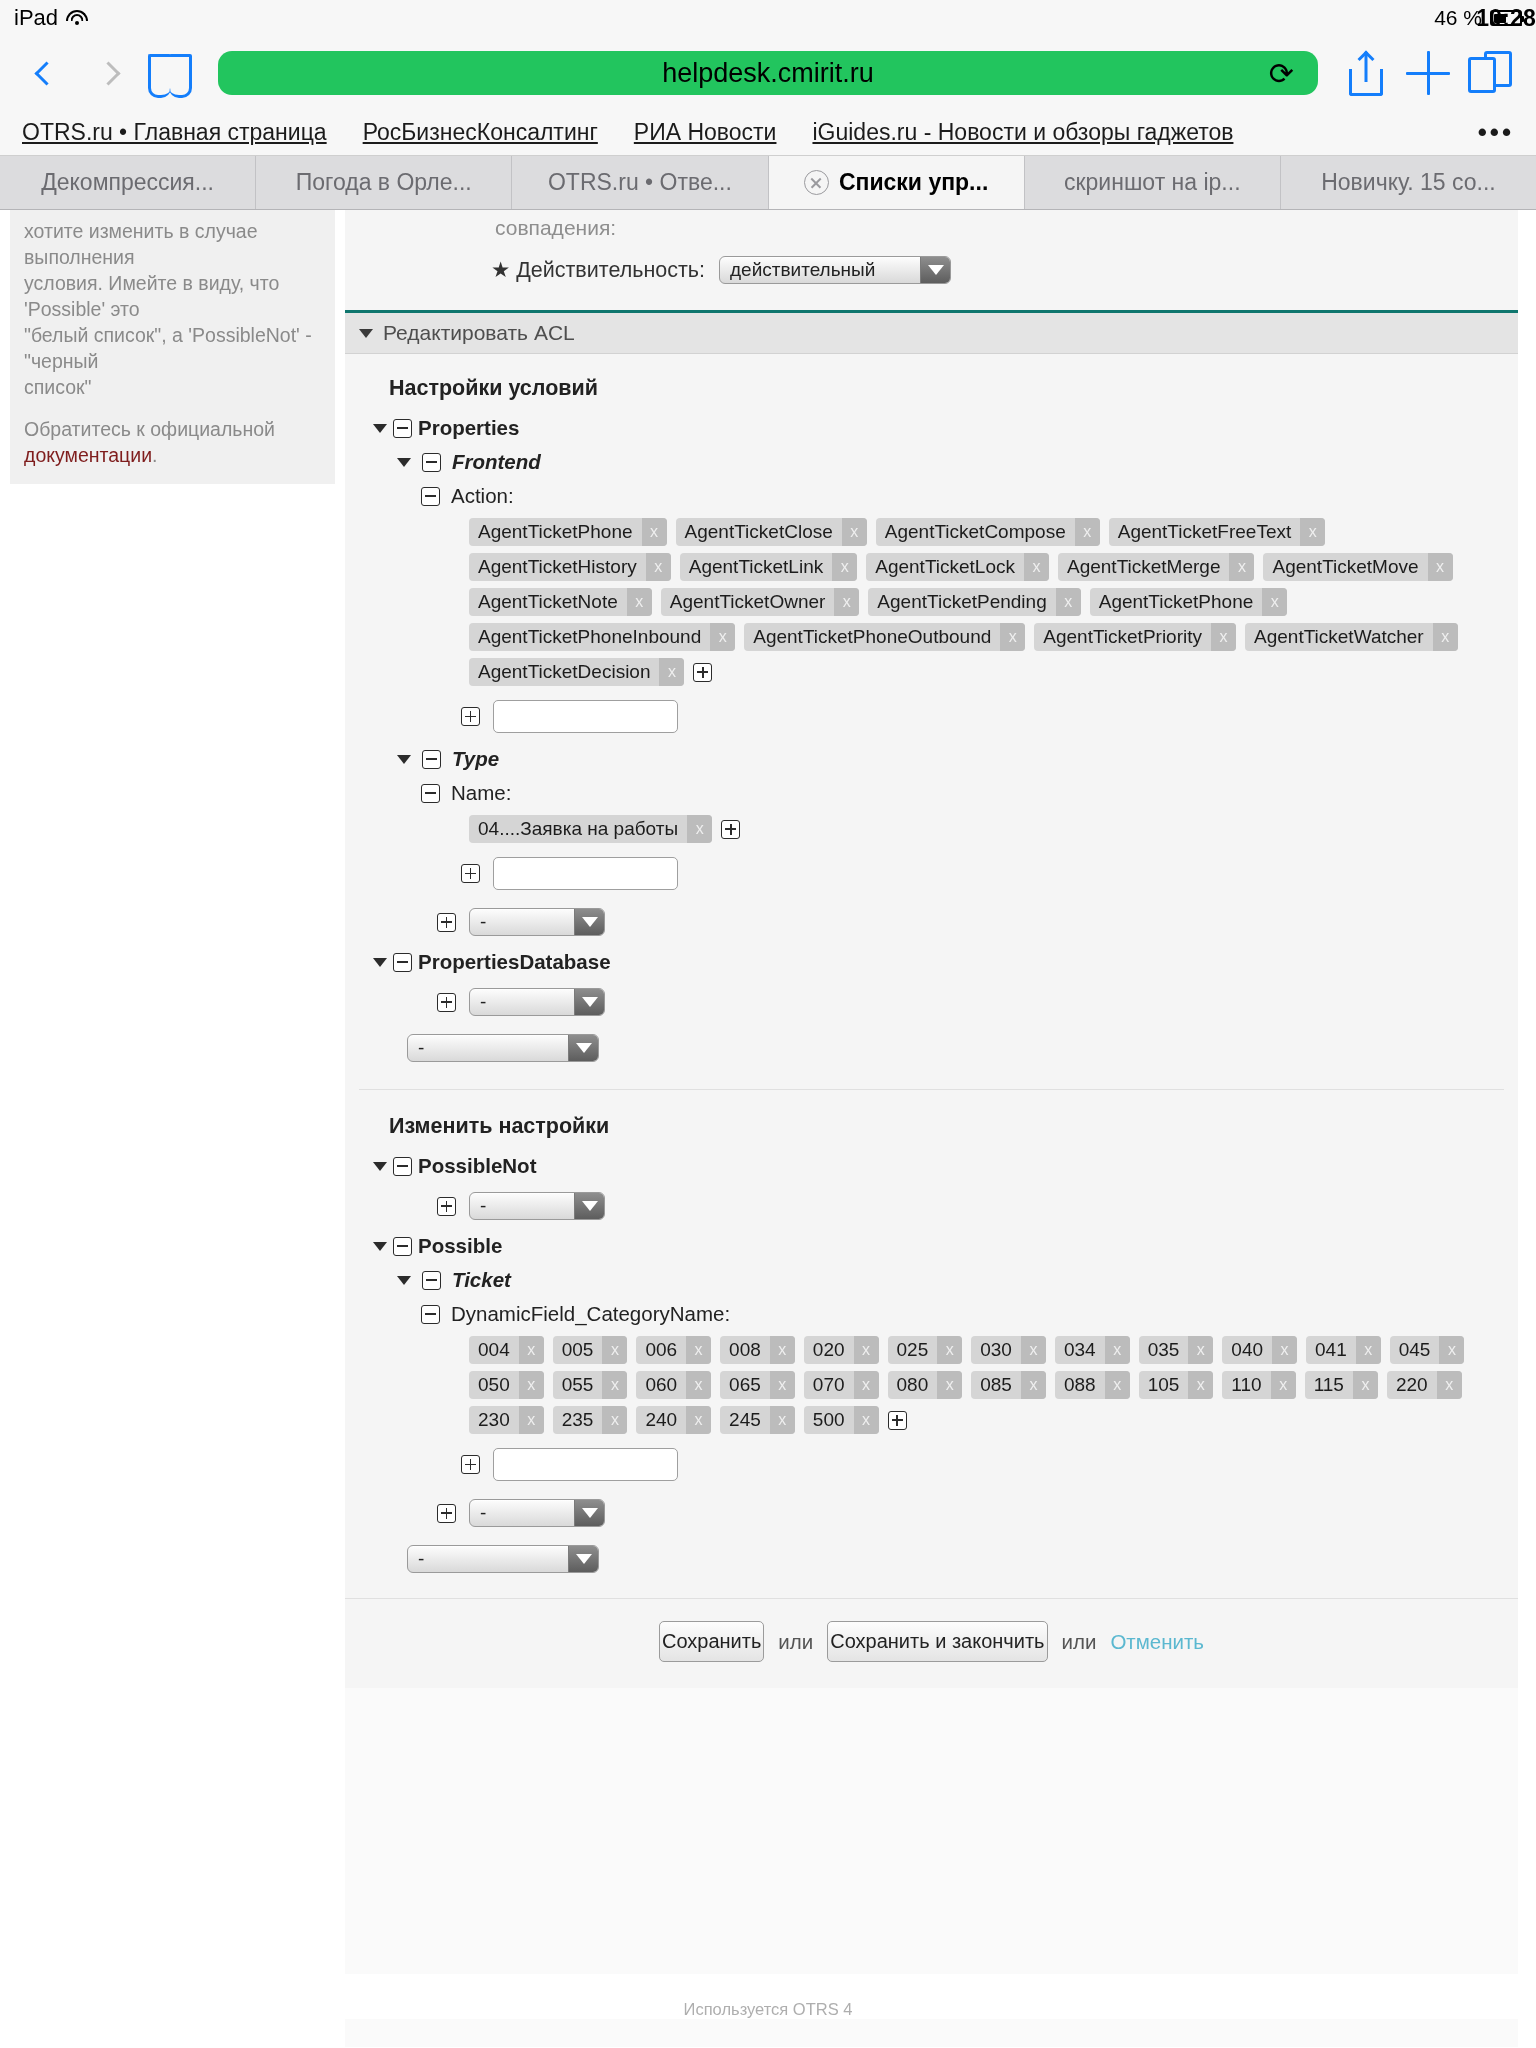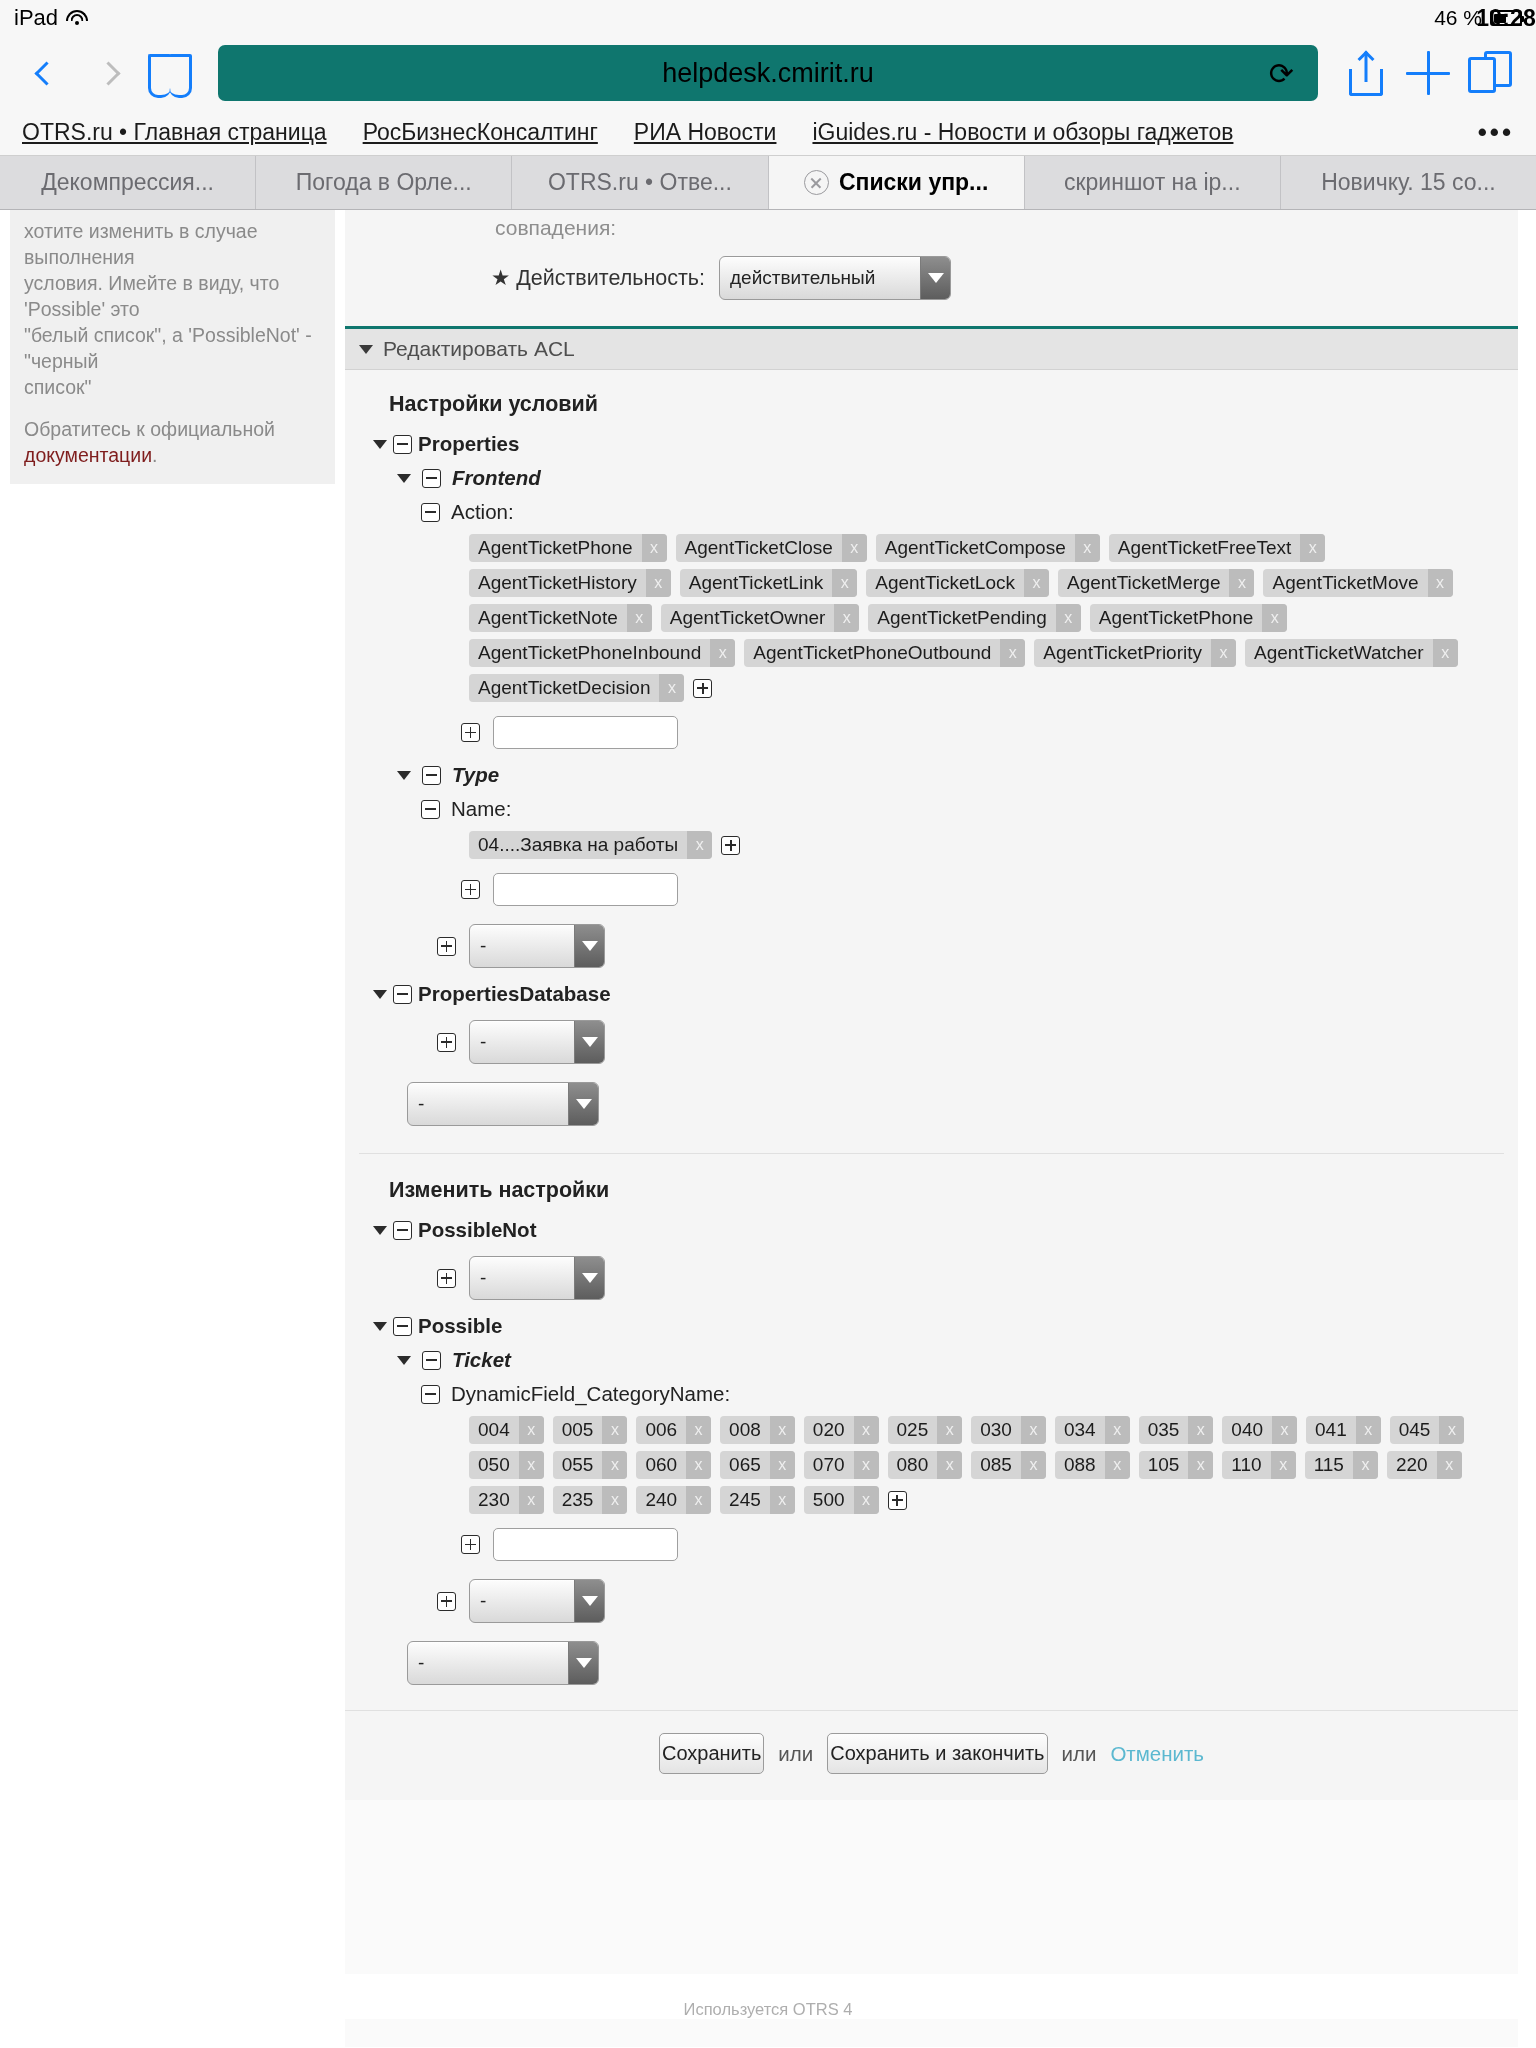--- a/index.html
+++ b/index.html
@@ -74,22 +74,22 @@
 
   .book-icon { width: 44px; height: 38px; position: relative; }
   .book-icon::before, .book-icon::after {
     content: ""; position: absolute; top: 0; width: 20px; height: 38px;
     border: 3px solid #147efb; border-radius: 2px 2px 10px 10px;
   }
   .book-icon::before { left: 0; border-right: none; }
   .book-icon::after  { right: 0; border-left: none; }
 
   .urlbar {
-    flex: 1; height: 56px; margin: 0 12px;
-    background: #0f766e; border-radius: 7px;
+    flex: 1; height: 44px; margin: 0 12px;
+    background: #22c55e; border-radius: 14px;
     display: flex; align-items: center; justify-content: center;
     position: relative;
     font-size: 27px; color: #000;
   }
   .reload {
     position: absolute; right: 24px; top: 50%; transform: translateY(-50%);
     font-size: 30px; color: #000;
   }
 
   .share-icon { width: 38px; height: 46px; position: relative; }
@@ -197,21 +197,21 @@
     font-size: 21px; color: #444;
     padding-left: 60px;
   }
   .field-row.note { justify-content: flex-start; padding-left: 150px; color: #8e8e8e; margin-bottom: 16px; }
   .field-label { width: 300px; text-align: right; color: #333; font-size: 21.5px; }
   .req-star { color: #333; }
 
   
   .sel {
     display: inline-flex; align-items: stretch;
-    height: 44px;
+    height: 28px;
     border: 1px solid #9a9a9a;
     border-radius: 6px;
     background: linear-gradient(#fdfdfd, #d9d9d9);
     overflow: hidden;
     box-shadow: 0 1px 0 rgba(255,255,255,.7) inset;
     font-size: 19px; color: #222;
   }
   .sel .sel-val {
     display: flex; align-items: center;
     padding: 0 10px; min-width: 60px;

